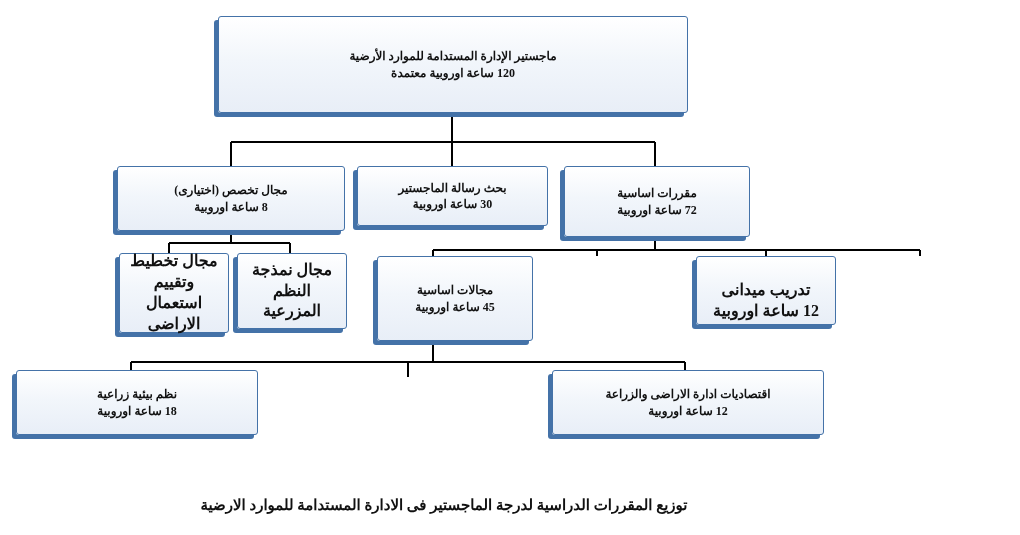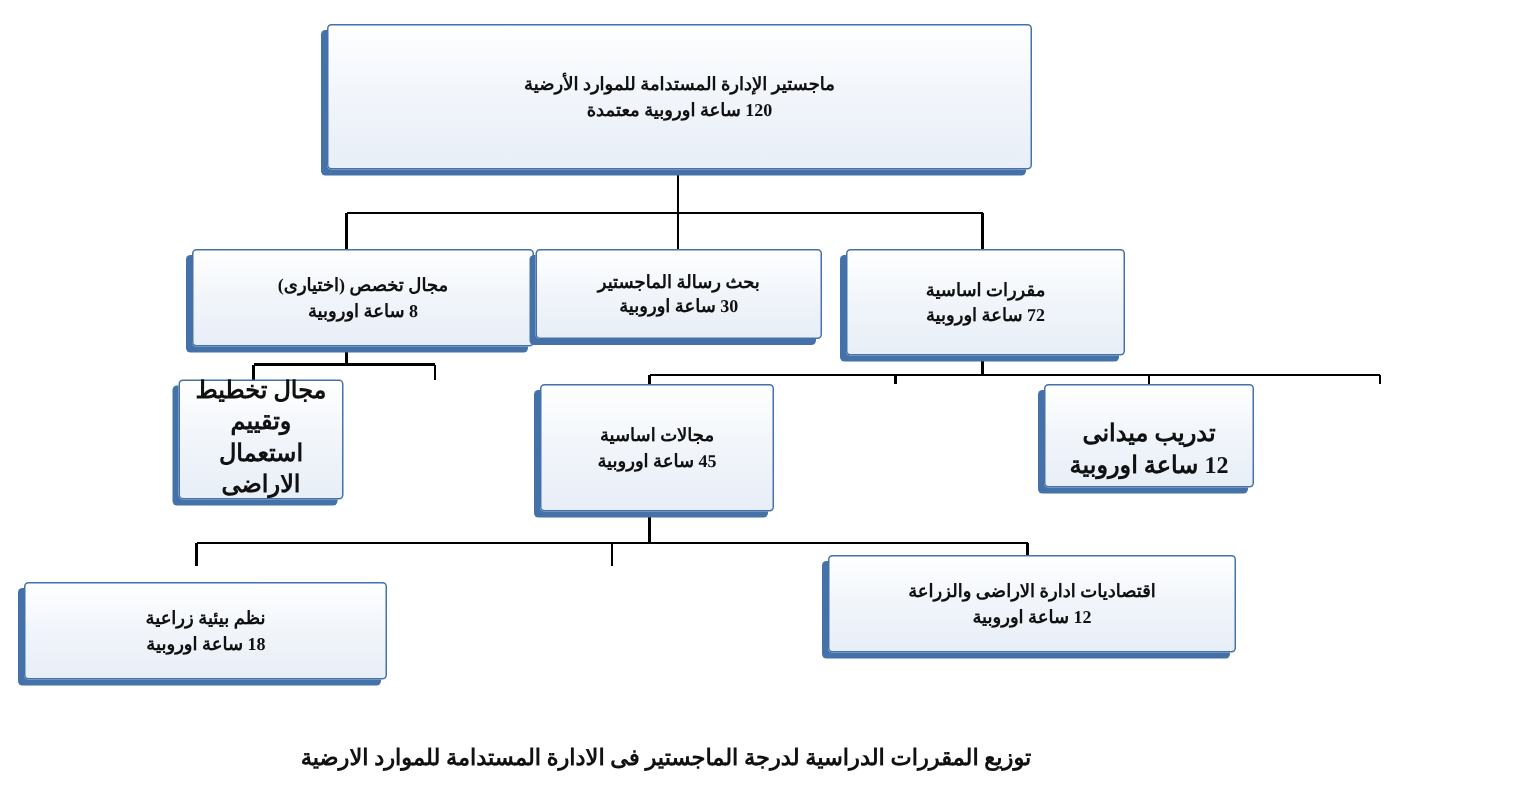--- a/index.html
+++ b/index.html
@@ -96,55 +96,59 @@
       <line x1="408" y1="362" x2="408" y2="377"></line>
       <line x1="685" y1="362" x2="685" y2="370"></line>
     </g>
   </svg>
 
   <div class="node" style="left:218px; top:16px; width:470px; height:97px;">
     <div class="txt">ماجستير الإدارة المستدامة للموارد الأرضية
 120 ساعة اوروبية معتمدة</div>
   </div>
 
-  <div class="node" style="left:128px; top:166px; width:228px; height:65px;">
+  <div class="node" style="left:117px; top:166px; width:228px; height:65px;">
     <div class="txt">مجال تخصص (اختيارى)
 8 ساعة اوروبية</div>
   </div>
 
   <div class="node" style="left:357px; top:166px; width:191px; height:60px;">
     <div class="txt">بحث رسالة الماجستير
 30 ساعة اوروبية</div>
   </div>
 
   <div class="node" style="left:564px; top:166px; width:186px; height:71px;">
     <div class="txt">مقررات اساسية
 72 ساعة اوروبية</div>
   </div>
 
   <div class="node small" style="left:119px; top:253px; width:110px; height:80px;">
     <div class="txt">مجال تخطيط
 وتقييم استعمال
 الاراضى</div>
   </div>
 
+  <div class="node small" style="left:237px; top:253px; width:110px; height:76px;">
+    <div class="txt">مجال نمذجة
+النظم المزرعية</div>
+  </div>
 
-  <div class="node" style="left:360px; top:256px; width:156px; height:85px;justify-content:center;">
+  <div class="node" style="left:377px; top:256px; width:156px; height:85px;justify-content:center;">
     <div class="txt">مجالات اساسية
 45 ساعة اوروبية</div>
   </div>
 
 
   <div class="node small" style="left:696px; top:256px; width:140px; height:69px;align-items:flex-end;">
     <div class="txt">تدريب ميدانى
 12 ساعة اوروبية</div>
   </div>
 
 
-  <div class="node" style="left:16px; top:388px; width:242px; height:65px;text-align:right;">
+  <div class="node" style="left:16px; top:370px; width:242px; height:65px;">
     <div class="txt">نظم بيئية زراعية
 18 ساعة اوروبية</div>
   </div>
 
 
   <div class="node" style="left:552px; top:370px; width:272px; height:65px;">
     <div class="txt">اقتصاديات ادارة الاراضى والزراعة
 12 ساعة اوروبية</div>
   </div>
 

